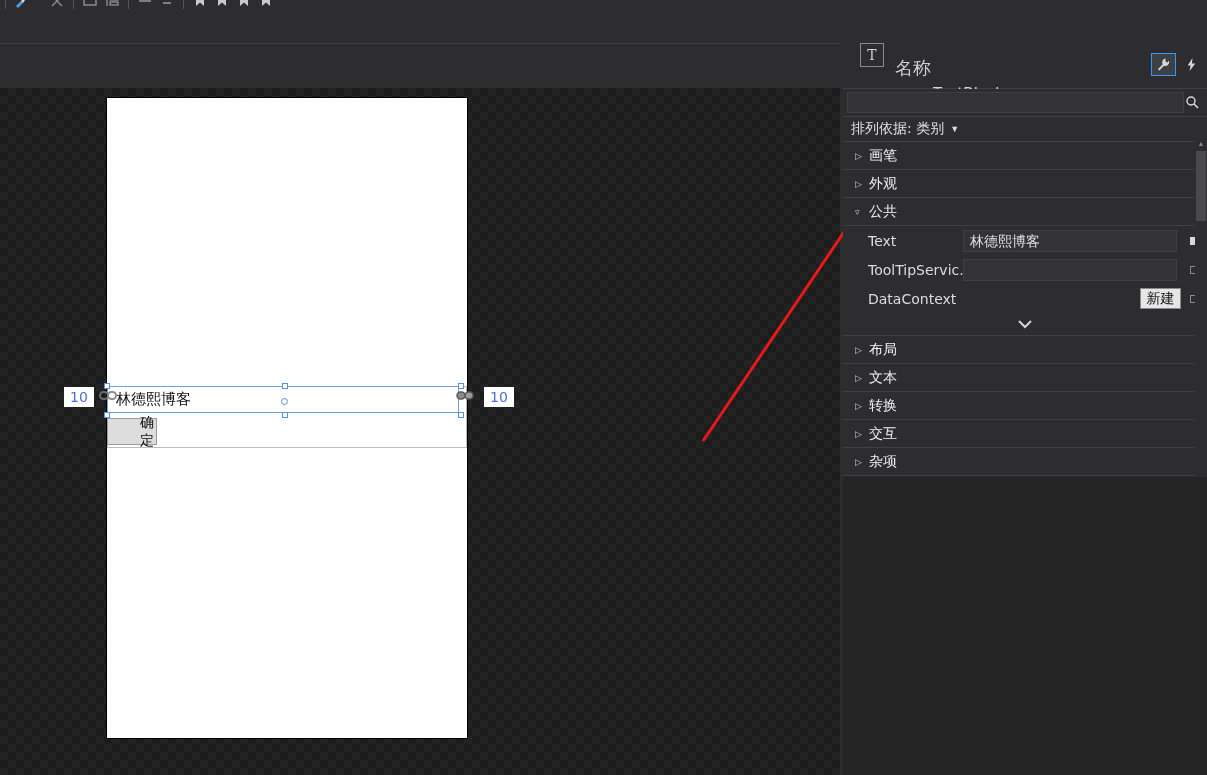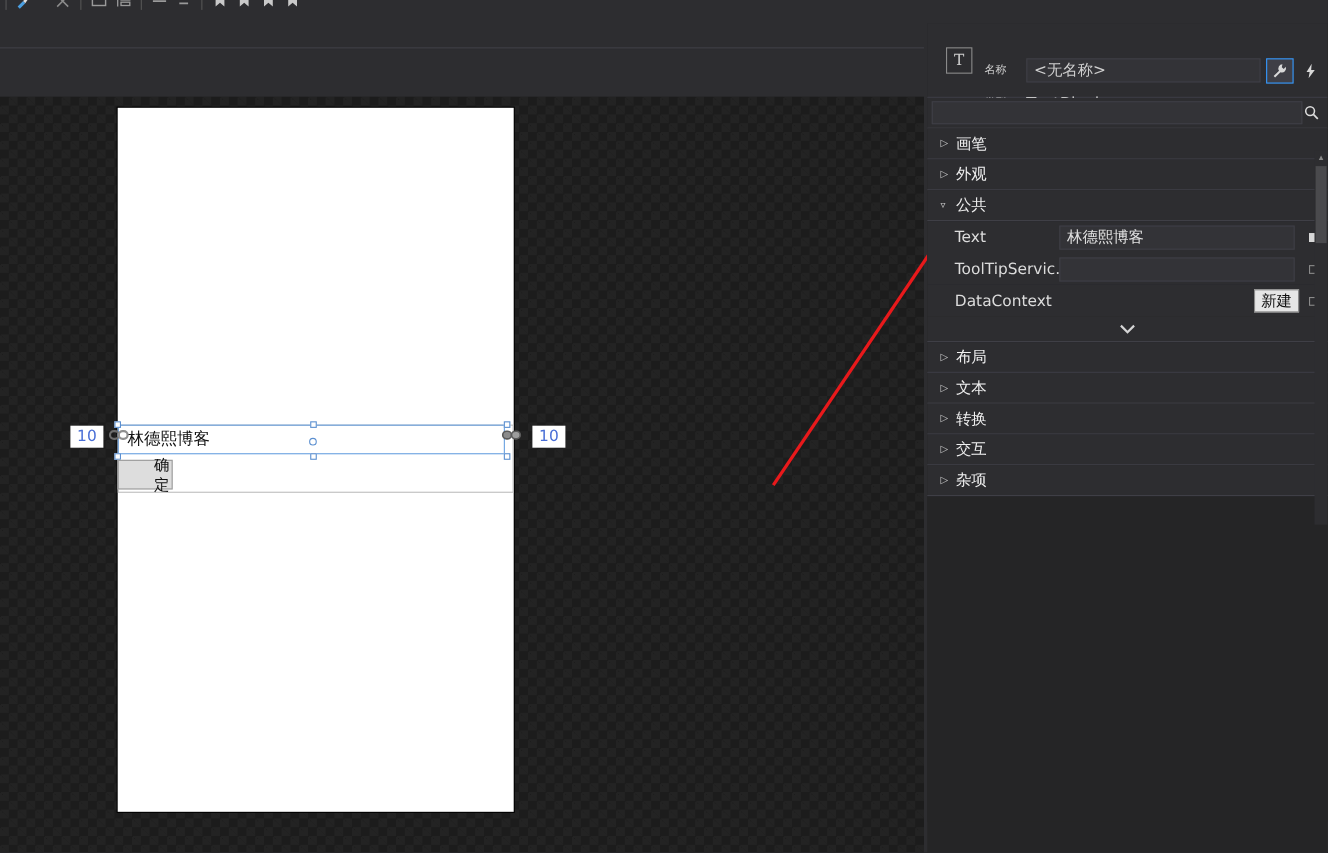--- a/index.html
+++ b/index.html
@@ -217,21 +217,21 @@
     border: 1px solid #8a8a8a;
     box-sizing: border-box;
     display: flex; align-items: center; justify-content: center;
     color: #d0d0d0;
     font-size: 14px;
     font-family: "DejaVu Serif", serif;
   }
   .hdr-label {
     position: absolute;
     color: #cfcfcf;
-    font-size: 10px;
+    font-size: 18px;
     font-family: "DejaVu Sans", sans-serif;
   }
   .lbl-name { left: 52px; top: 35px; }
   .lbl-type { left: 52px; top: 65px; }
   .name-field {
     position: absolute;
     left: 90px; top: 32px;
     width: 213px; height: 22px;
     background: #333337;
     border: 1px solid #3f3f46;
@@ -529,21 +529,20 @@
   </svg>
 
   <div class="props-panel">
 
 
     <div class="panel-header">
       <div class="type-icon-box">
         <span>T</span>
       </div>
       <span class="hdr-label lbl-name">名称</span>
-      <div class="name-field">&lt;无名称&gt;</div>
       <span class="hdr-label lbl-type">类型</span>
       <span class="type-value">TextBlock</span>
 
       <div class="hdr-tool sel" style="left:308px; top:32px;">
         <svg width="15" height="15" viewBox="0 0 16 16" aria-hidden="true">
           <path d="M10.5 1.5 a4 4 0 0 0 -3.3 6.2 L2 13 l1.4 1.4 l5.2 -5.2 a4 4 0 0 0 5.1 -5.3 L11.8 6.2 L9.9 4.3 Z" fill="#d8d8d8"></path>
         </svg>
       </div>
       <div class="hdr-tool" style="left:336px; top:32px;">
         <svg width="13" height="15" viewBox="0 0 12 16" aria-hidden="true">
@@ -555,20 +554,24 @@
     <div class="search-row">
       <div class="search-box" title=""></div>
       <div class="search-icon">
         <svg width="14" height="14" viewBox="0 0 14 14" aria-hidden="true">
           <circle cx="6" cy="6" r="4" fill="none" stroke="#dcdcdc" stroke-width="1.4"></circle>
           <path d="M9 9 L13 13" stroke="#dcdcdc" stroke-width="1.6"></path>
         </svg>
       </div>
     </div>
 
+    <div class="sortrow">
+      <span class="sortrow-label">排列依据: 类别</span>
+      <span class="sortrow-caret">▼</span>
+    </div>
 
     <div class="props-body">
 
       <div class="cat-row">
         <span class="cat-arrow">▷</span>
         <span class="cat-label">画笔</span>
       </div>
 
       <div class="cat-row">
         <span class="cat-arrow">▷</span>

